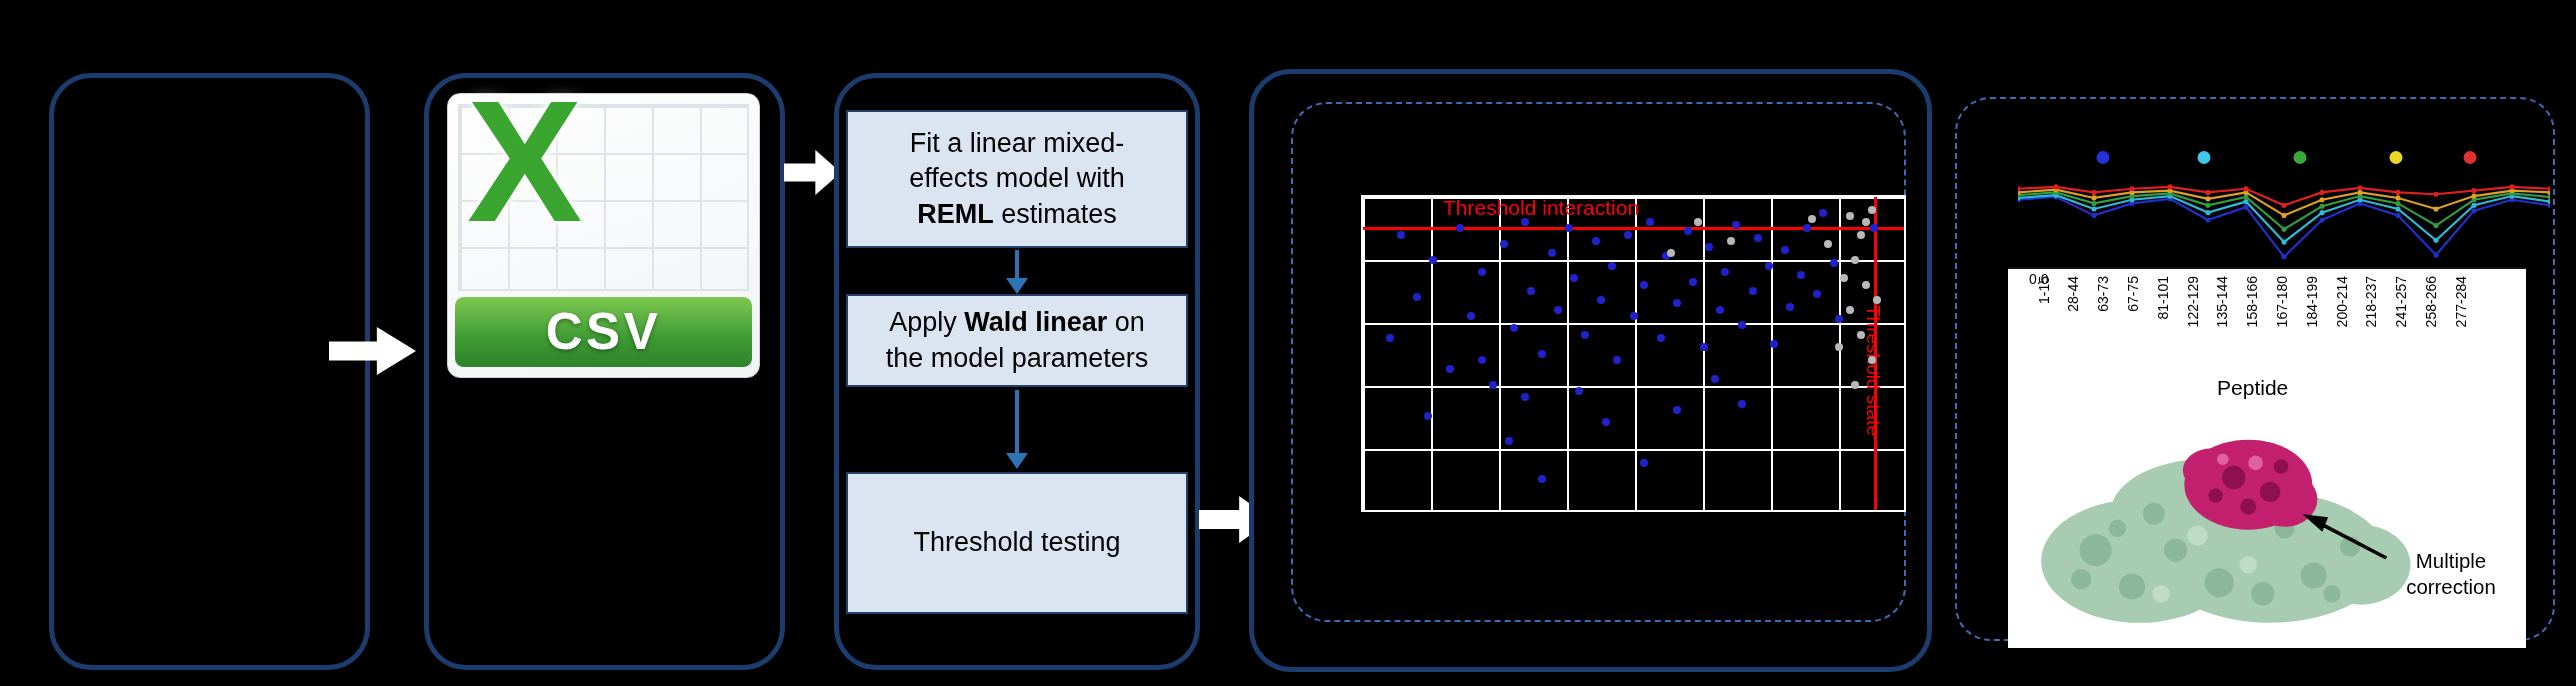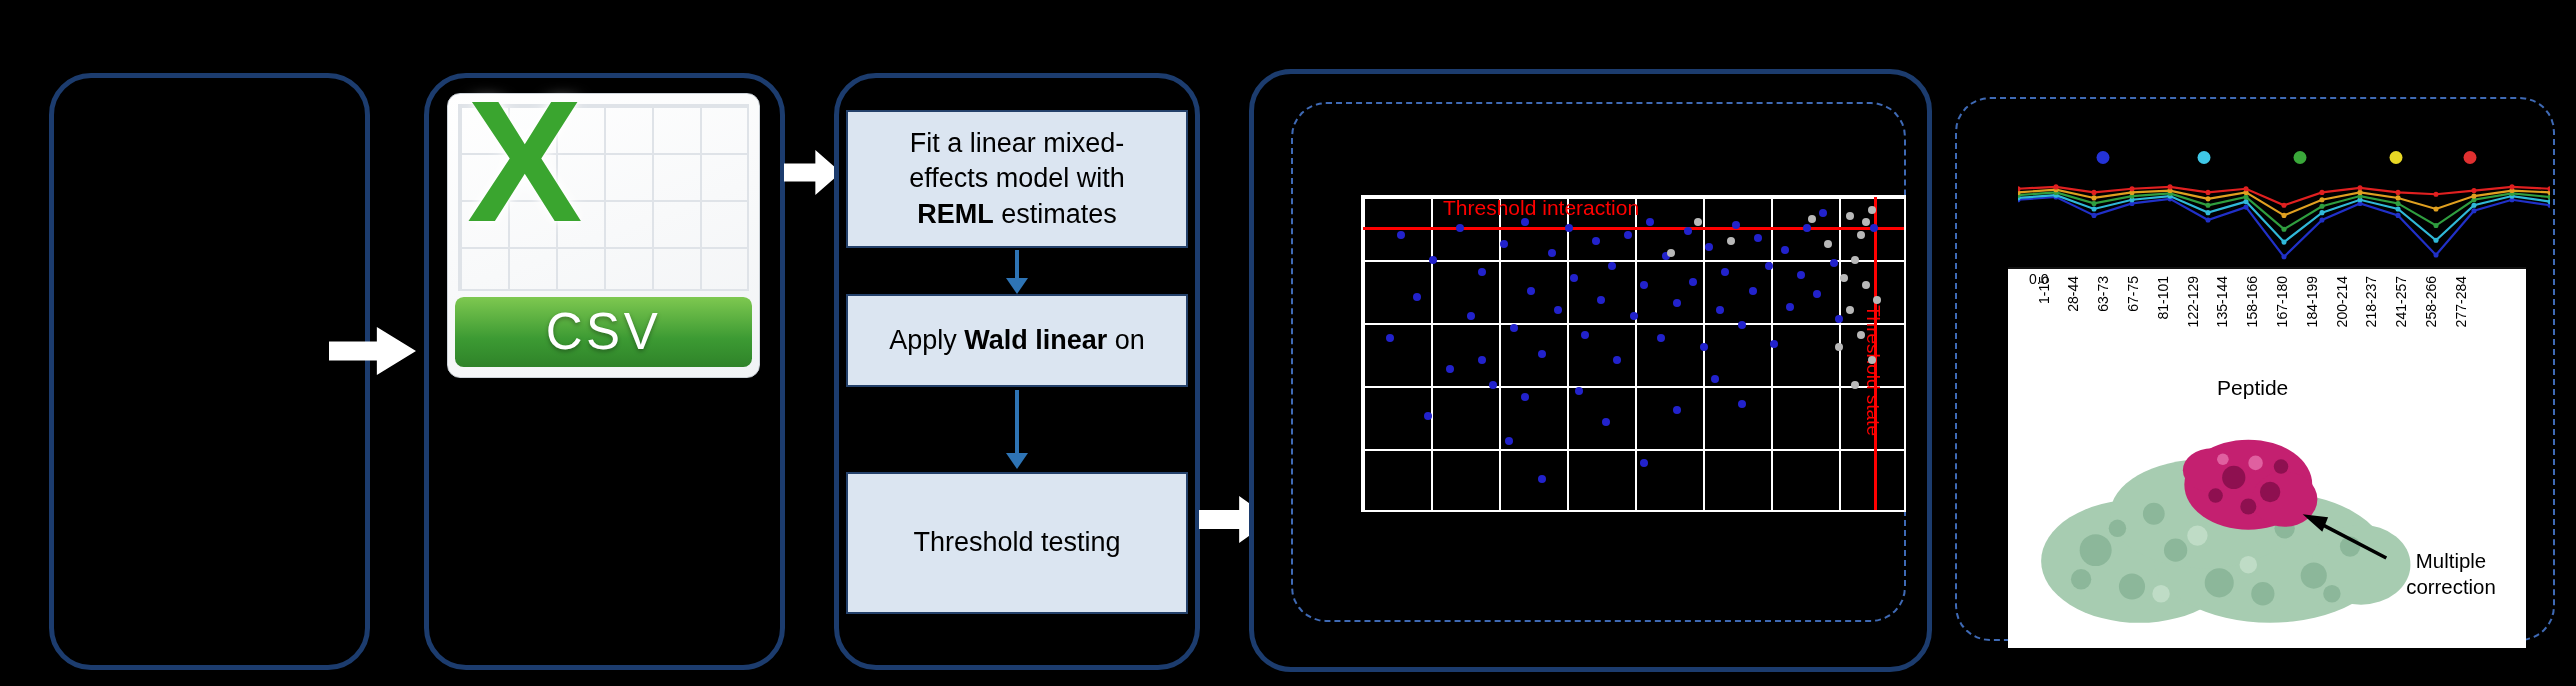--- a/index.html
+++ b/index.html
@@ -25,21 +25,21 @@
 
   
   .csv-page{position:absolute;left:447px;top:93px;width:311px;height:283px;background:linear-gradient(160deg,#ffffff,#f1f3f5);border:0.7px solid #ccd2d8;border-radius:13px;}
   .csv-grid{position:absolute;left:10.2px;right:10.2px;top:10.2px;bottom:86px;border:2.2px solid #dfe3e8;
     background-image:linear-gradient(#dfe3e8 2.2px,transparent 2.2px),linear-gradient(90deg,#dfe3e8 2.2px,transparent 2.2px);
     background-size:48px 47px;}
   .csv-x{position:absolute;left:19px;top:-19px;font-size:173px;line-height:1;font-weight:700;color:#3aa52f;
     text-shadow:0 0 17.4px rgba(255,255,255,.95),0 0 8.7px rgba(255,255,255,.9),0 0 4.4px rgba(255,255,255,.9);}
   .csv-banner{position:absolute;left:7.3px;right:7.3px;bottom:10.2px;height:70px;border-radius:8.7px;
     background:linear-gradient(#7ec850,#3c9a33 60%,#2f8329);display:flex;align-items:center;justify-content:center;}
-  .csv-banner span{color:#fff;font-size:51px;font-weight:normal;letter-spacing:3.6px;text-shadow:0 2.2px 4.4px rgba(0,0,0,.35);}
+  .csv-banner span{color:#fff;font-size:51px;font-weight:bold;letter-spacing:3.6px;text-shadow:0 2.2px 4.4px rgba(0,0,0,.35);}
 
   
   .mbox{position:absolute;background:#dbe5f1;border:2.2px solid #24416b;color:#000;box-sizing:border-box;
     display:flex;flex-direction:column;justify-content:center;text-align:center;font-size:27px;line-height:1.3;}
   #step-box-1{left:846px;top:110px;width:342px;height:138px;}
   #step-box-2{left:846px;top:294px;width:342px;height:93px;}
   #step-box-3{left:846px;top:472px;width:342px;height:142px;}
   .vconn{position:absolute;left:1015px;width:4.4px;background:#2e74b5;}
   #step-connector-1{top:250px;height:28px;}
   #step-connector-2{top:390px;height:63px;}
@@ -95,20 +95,21 @@
 
   <div class="panel" id="panel-method"></div>
   <div class="mbox" id="step-box-1">
     <div><span>Fit a linear mixed-</span></div>
     <div><span>effects model with</span></div>
     <div><b>REML</b><span> estimates</span></div>
   </div>
   <div class="vconn" id="step-connector-1"></div>
   <div class="mbox" id="step-box-2">
     <div><span>Apply </span><b>Wald linear</b><span> on</span></div>
+    <div><span>the model parameters</span></div>
   </div>
   <div class="vconn" id="step-connector-2"></div>
   <div class="mbox" id="step-box-3">
     <div><span>Threshold testing</span></div>
   </div>
 
   <div class="block-arrow" id="flow-arrow-3"></div>
 
   <div class="panel" id="panel-plot"></div>
   <div class="dashed" id="dashed-plot"></div>

